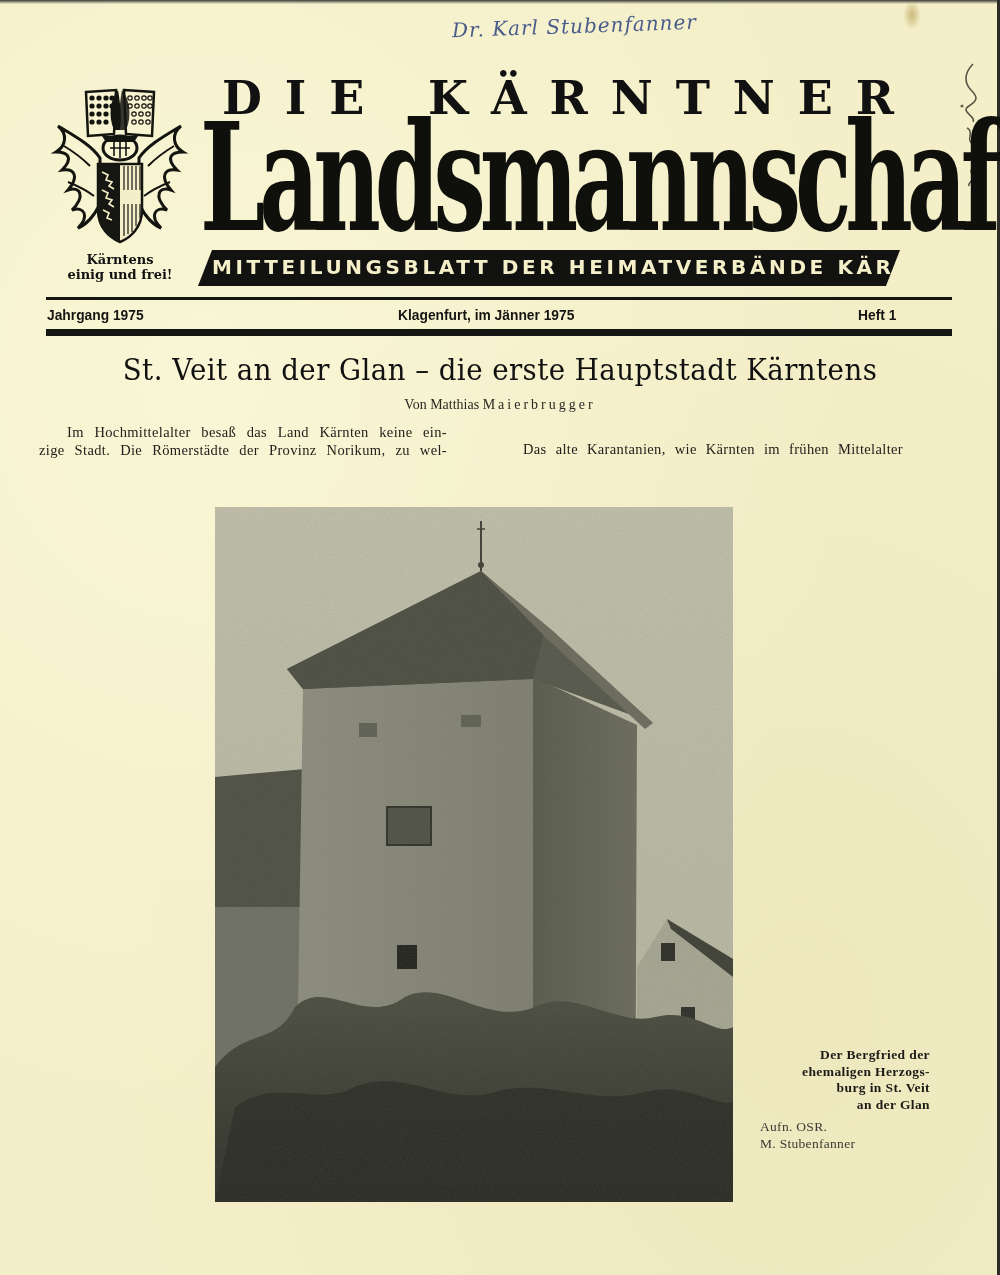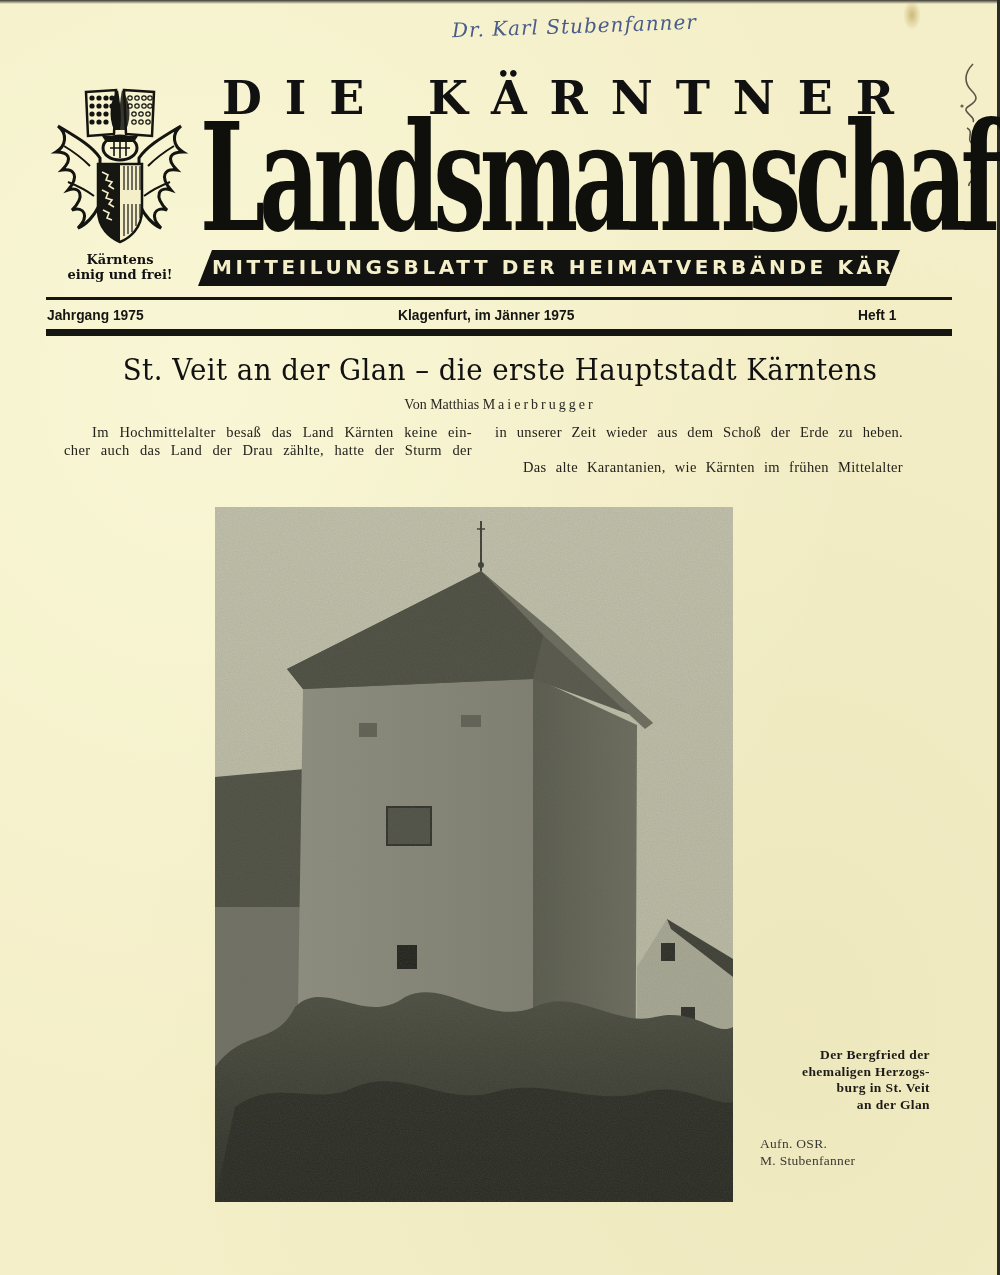--- a/index.html
+++ b/index.html
@@ -63,35 +63,35 @@
     transform: scaleX(0.92); transform-origin: center top; letter-spacing: 0.5px;
   }
   .byline { left: 0; top: 396px; width: 1000px; text-align: center;
     font-family: "Liberation Serif", serif; font-size: 14px; line-height: 18px; color:#2a2923; }
   .byline .spaced { letter-spacing: 3px; }
 
   .col { top: 424px; font-family: "Liberation Serif", serif; font-size: 14.5px; line-height: 17.5px; color: #22211c;
     text-align: justify; text-align-last: justify; letter-spacing: 0.35px; }
   .col p { margin: 0; text-indent: 28px; }
   .col p.no-indent { text-indent: 0; }
-  .col-left { left: 64px; width: 408px; }
+  .col-left { left: 39px; width: 408px; }
   .col-right { left: 495px; width: 408px; }
   .col-right .gap { height: 17px; }
 
   
   .photo {
     left: 215px; top: 507px; width: 518px; height: 695px;
     background: #b9b8a3; overflow: hidden;
   }
   .photo svg { display:block; }
 
   .caption { left: 760px; top: 1047px; width: 170px;
     font-family: "Liberation Serif", serif; font-size: 13.5px; line-height: 16.5px; color: #1c1b17; }
   .caption-bold { font-weight: bold; letter-spacing: 0.4px; text-align: right; }
-  .caption-credit { margin-top: 23px; color: #3a3933; letter-spacing: 0.3px; }
+  .caption-credit { margin-top: 6px; color: #3a3933; letter-spacing: 0.3px; }
   .caption div { white-space: nowrap; }
 </style>
 </head>
 <body>
 
 <div class="abs top-edge"></div>
 <div class="abs right-edge"></div>
 <div class="abs stain"></div>
 
 <div class="abs handwriting">Dr. Karl Stubenfanner</div>
@@ -195,25 +195,24 @@
 <div class="abs rule-thick"></div>
 
 <div class="abs headline">St. Veit an der Glan – die erste Hauptstadt Kärntens</div>
 <div class="abs byline">
   <span>Von Matthias</span>
   <span class="spaced">Maierbrugger</span>
 </div>
 
 <div class="abs col col-left">
   <p>Im Hochmittelalter besaß das Land Kärnten keine ein-</p>
-  <p class="no-indent">cher auch das Land der Drau zählte, hatte der Sturm der</p>
+  <p class="no-indent">zige Stadt. Die Römerstädte der Provinz Norikum, zu wel-</p>
 </div>
 
 <div class="abs col col-right">
-  <p class="no-indent">in unserer Zeit wieder aus dem Schoß der Erde zu heben.</p>
   <div class="gap"></div>
   <p>Das alte Karantanien, wie Kärnten im frühen Mittelalter</p>
 </div>
 
 <div class="abs photo">
   <svg width="518" height="695" viewBox="0 0 518 695">
     <defs>
       <linearGradient id="sky" x1="0" y1="0" x2="0" y2="1">
         <stop offset="0" stop-color="#c4c3ae"></stop>
           <stop offset="1" stop-color="#b8b8a3"></stop>

